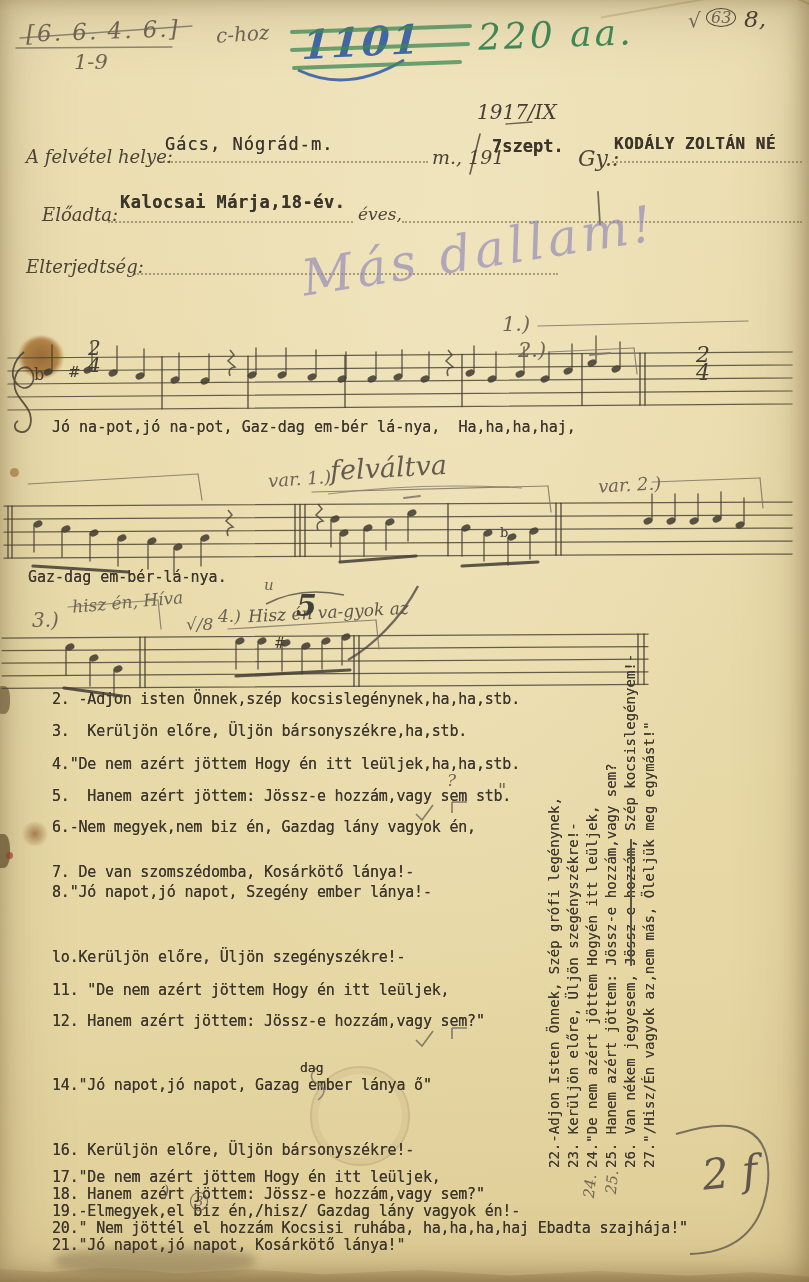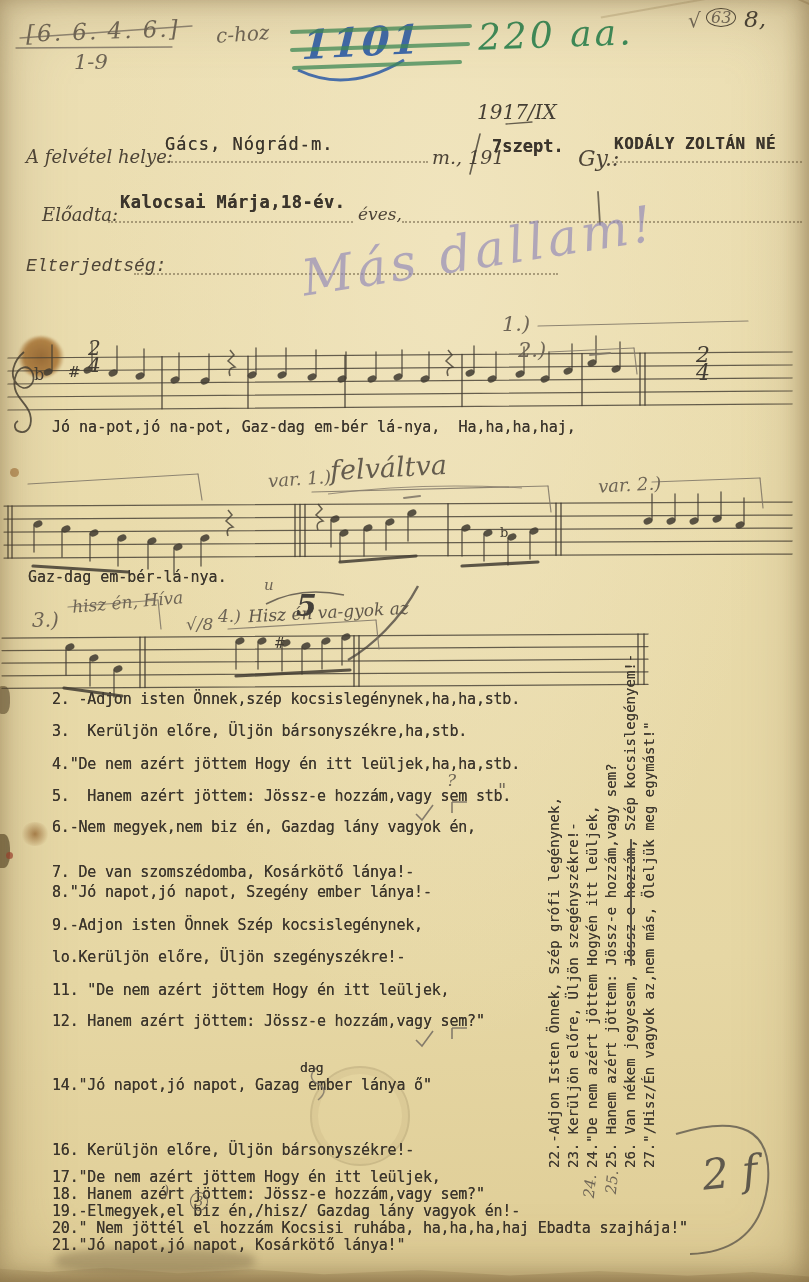--- a/index.html
+++ b/index.html
@@ -72,21 +72,21 @@
   <div class="abs printed" style="left:578px;top:146px;font-size:22px;">Gy.:</div>
   <div class="abs typed" style="left:614px;top:134px;font-size:16px;letter-spacing:.5px;font-weight:bold;">KODÁLY ZOLTÁN NÉ</div>
   <div class="dotline" style="left:612px;top:160px;width:190px;"></div>
 
   <div class="abs printed" style="left:26px;top:204px;font-size:18px;margin-left:16px;">Előadta:</div>
   <div class="abs typed" style="left:120px;top:192px;font-size:17px;letter-spacing:.5px;font-weight:bold;">Kalocsai Márja,18-év.</div>
   <div class="dotline" style="left:108px;top:220px;width:245px;"></div>
   <div class="abs printed" style="left:358px;top:204px;font-size:17px;">éves,</div>
   <div class="dotline" style="left:402px;top:220px;width:400px;"></div>
 
-  <div class="abs printed" style="left:26px;top:256px;font-size:18px;font-family:Liberation Mono, monospace;">Elterjedtség:</div>
+  <div class="abs printed" style="left:26px;top:256px;font-size:18px;">Elterjedtség:</div>
   <div class="dotline" style="left:134px;top:272px;width:424px;"></div>
   <div class="abs" id="purple-note" style="left:300px;top:222px;">Más dallam!</div>
 
   <div class="abs pencil" style="left:502px;top:312px;font-size:21px;">1.)</div>
   <div class="abs pencil" style="left:518px;top:338px;font-size:21px;">2.)</div>
   <div class="abs ink" style="left:696px;top:346px;font-size:22px;line-height:18px;text-align:center;z-index:6;">
     <span>2</span><br>
     <span>4</span>
   </div>
   <div class="abs ink" style="left:88px;top:340px;font-size:20px;line-height:17px;text-align:center;z-index:6;">
@@ -107,21 +107,20 @@
   <div class="abs pencil" style="left:248px;top:602px;font-size:17px;transform:rotate(-3deg);color:#5f574a;">Hisz én va-gyok az</div>
   <div class="abs" style="left:296px;top:588px;font-size:30px;font-weight:bold;font-style:italic;font-family:'DejaVu Serif',serif;color:#44403a;z-index:6;">5</div>
 
   <div class="verse typed" style="top:690px;">2. -Adjon isten Önnek,szép kocsislegénynek,ha,ha,stb.</div>
   <div class="verse typed" style="top:722px;">3.  Kerüljön előre, Üljön bársonyszékre,ha,stb.</div>
   <div class="verse typed" style="top:755px;">4."De nem azért jöttem Hogy én itt leüljek,ha,ha,stb.</div>
   <div class="verse typed" style="top:787px;">5.  Hanem azért jöttem: Jössz-e hozzám,vagy sem stb.</div>
   <div class="verse typed" style="top:818px;">6.-Nem megyek,nem biz én, Gazdag lány vagyok én,</div>
   <div class="verse typed" style="top:863px;text-align:center;">7. De van szomszédomba, Kosárkötő lánya!-</div>
   <div class="verse typed" style="top:883px;">8."Jó napot,jó napot, Szegény ember lánya!-</div>
-  <div class="verse typed" style="top:916px;">9.-Adjon isten Önnek Szép kocsislegénynek,</div>
   <div class="verse typed" style="top:948px;">lo.Kerüljön előre, Üljön szegényszékre!-</div>
   <div class="verse typed" style="top:981px;">11. "De nem azért jöttem Hogy én itt leüljek,</div>
   <div class="verse typed" style="top:1012px;">12. Hanem azért jöttem: Jössz-e hozzám,vagy sem?"</div>
   <div class="verse typed" style="top:1076px;">14."Jó napot,jó napot, Gazag ember lánya ő"</div>
   <div class="verse typed" style="top:1141px;">16. Kerüljön előre, Üljön bársonyszékre!-</div>
   <div class="verse typed" style="top:1168px;">17."De nem azért jöttem Hogy én itt leüljek,</div>
   <div class="verse typed" style="top:1185px;">18. Hanem azért jöttem: Jössz-e hozzám,vagy sem?"</div>
   <div class="verse typed" style="top:1202px;">19.-Elmegyek,el biz én,/hisz/ Gazdag lány vagyok én!-</div>
   <div class="verse typed" style="top:1219px;">20." Nem jöttél el hozzám Kocsisi ruhába, ha,ha,ha,haj Ebadta szajhája!"</div>
   <div class="verse typed" style="top:1236px;">21."Jó napot,jó napot, Kosárkötő lánya!"</div>

